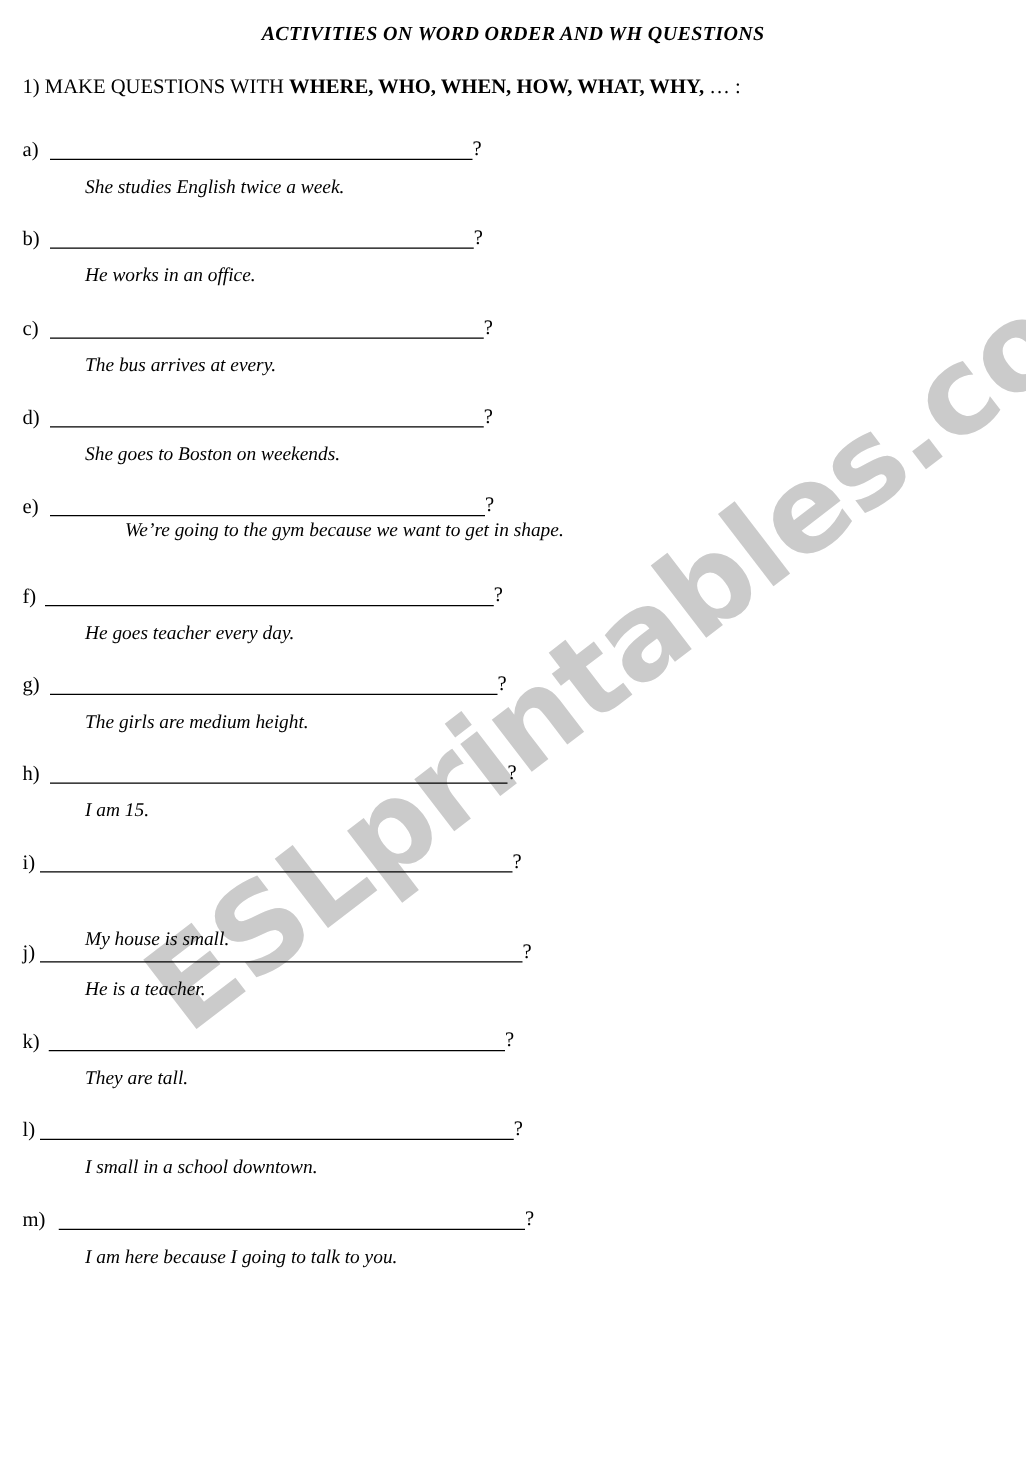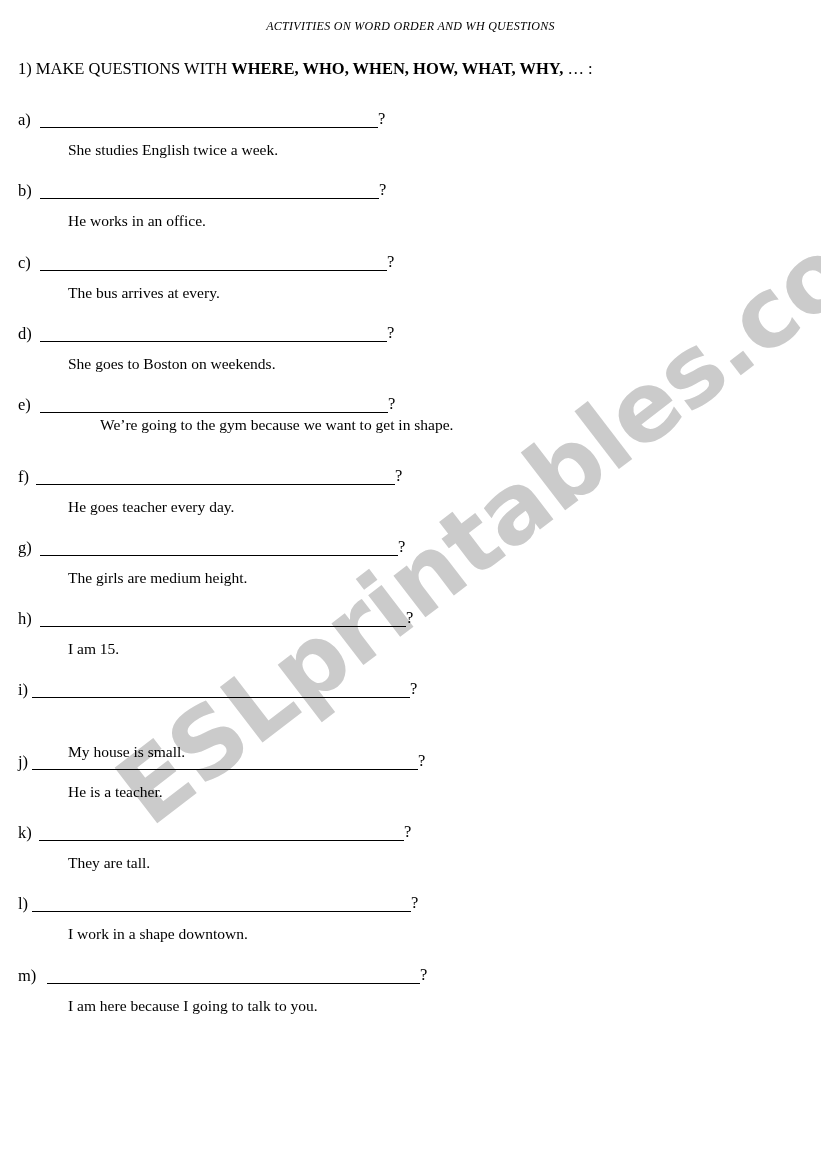--- a/index.html
+++ b/index.html
@@ -52,22 +52,22 @@
     z-index: 2;
   }
 
   #doc-title {
     position: absolute;
     left: 0;
     top: 19px;
     width: 821px;
     text-align: center;
     font-style: italic;
-    font-weight: 400;
-    font-size: 12px;
+    font-weight: 700;
+    font-size: 16px;
     letter-spacing: 0.3px;
   }
 
   #instruction {
     position: absolute;
     left: 18px;
     top: 59px;
     font-size: 16.5px;
     white-space: nowrap;
     text-align: right;
@@ -108,20 +108,21 @@
     font-size: 16.5px;
     line-height: 20px;
   }
 
   .a-row {
     position: absolute;
     left: 50px;
     font-size: 15.5px;
     line-height: 20px;
     white-space: nowrap;
+    font-style: italic;
   }
 </style>
 </head>
 <body>
 
 <div id="page">
 
   <div id="watermark">
     <div class="wm-text">ESLprintables.com</div>
   </div>
@@ -220,21 +221,21 @@
             <span class="q-mark" style="left: 386px;">?</span>
           </div>
           <div class="a-row" style="top: 30px;">They are tall.</div>
         </div>
         <div class="q-item" style="top: 894px;">
           <div class="q-row">
             <span class="q-label">l)</span>
             <span class="q-rule" style="left: 14px; width: 379px;"></span>
             <span class="q-mark" style="left: 393px;">?</span>
           </div>
-          <div class="a-row" style="top: 30px;">I work in a shape downtown.</div>
+          <div class="a-row" style="top: 30px;">I small in a school downtown.</div>
         </div>
         <div class="q-item" style="top: 966px;">
           <div class="q-row">
             <span class="q-label">m)</span>
             <span class="q-rule" style="left: 29px; width: 373px;"></span>
             <span class="q-mark" style="left: 402px;">?</span>
           </div>
           <div class="a-row" style="top: 30px;">I am here because I going to talk to you.</div>
         </div>
       </div>

